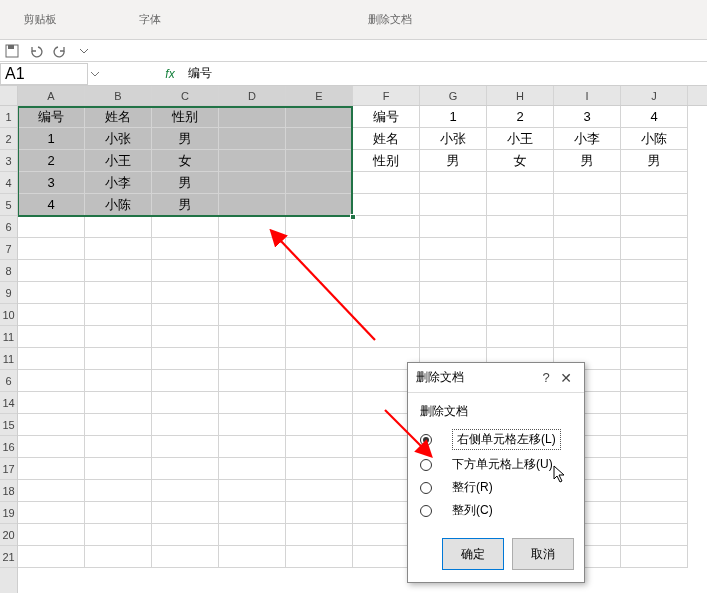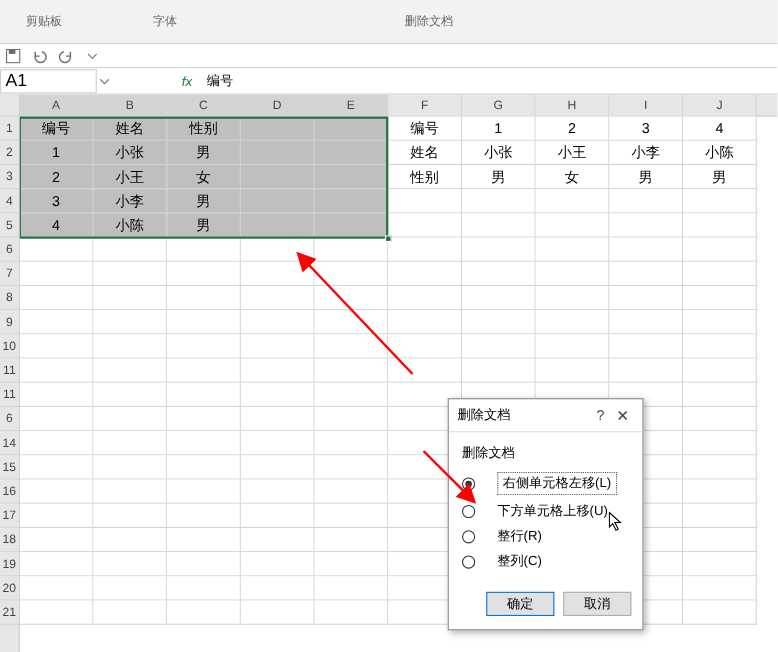--- a/index.html
+++ b/index.html
@@ -45,21 +45,21 @@
 .dlg-help { width: 20px; text-align: center; font-size: 13px; color: #444; }
 .dlg-close { width: 20px; text-align: center; font-size: 14px; color: #444; }
 .dlg-body { padding: 10px 12px 6px 12px; }
 .dlg-group-label { margin-bottom: 6px; }
 .radio-row { display: flex; align-items: center; padding: 3px 0; gap: 20px; }
 .radio { width: 12px; height: 12px; border-radius: 50%; border: 1px solid #333; display: flex; align-items: center; justify-content: center; flex-shrink: 0; }
 .radio.checked::after { content: ""; width: 6px; height: 6px; background: #333; border-radius: 50%; }
 .radio-label { font-size: 12px; }
 .radio-label.boxed { border: 1px dotted #555; padding: 1px 4px; }
 .dlg-footer { display: flex; justify-content: flex-end; gap: 8px; padding: 10px 10px 12px 10px; }
-.dlg-btn { width: 62px; height: 22px; border: 1px solid #adadad; background: #e1e1e1; display: flex; align-items: center; justify-content: center; font-size: 12px; }
+.dlg-btn { width: 62px; height: 32px; border: 1px solid #adadad; background: #e1e1e1; display: flex; align-items: center; justify-content: center; font-size: 12px; }
 .dlg-btn.primary { border: 1px solid #0078d7; }
 
 .arrow { position: absolute; pointer-events: none; }
 .arrow svg { overflow: visible; }
 
 .cursor { position: absolute; width: 14px; height: 20px; pointer-events: none; }
 </style>
 </head>
 <body>
 

